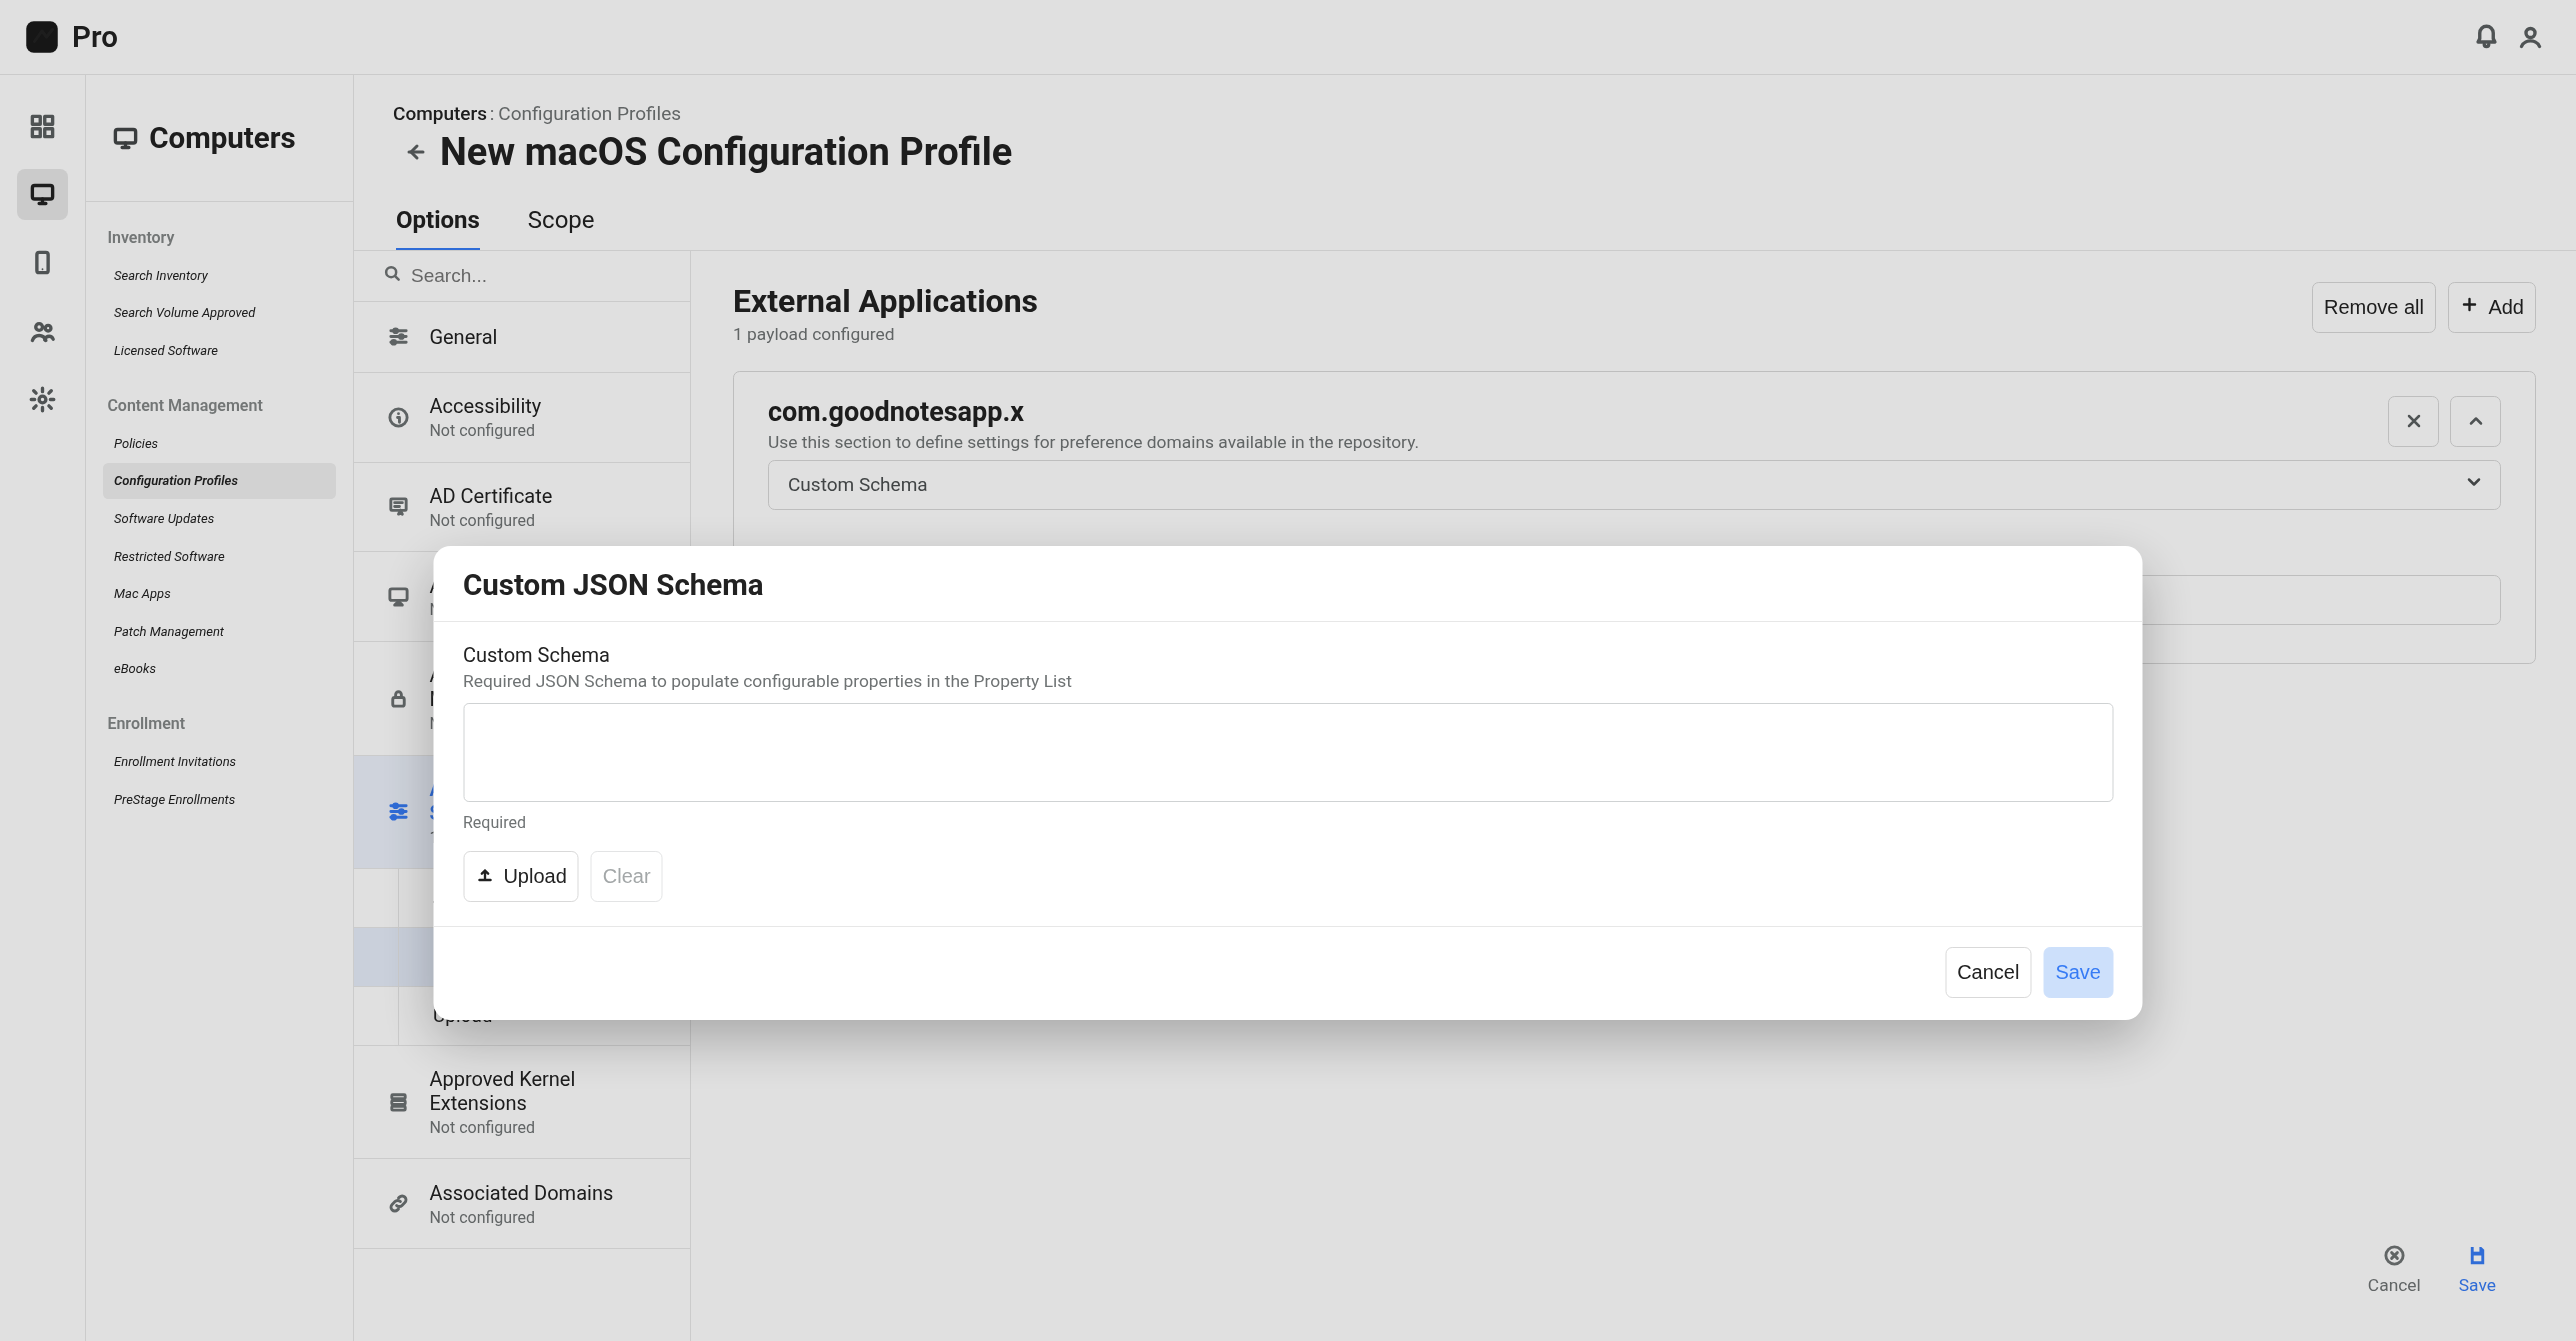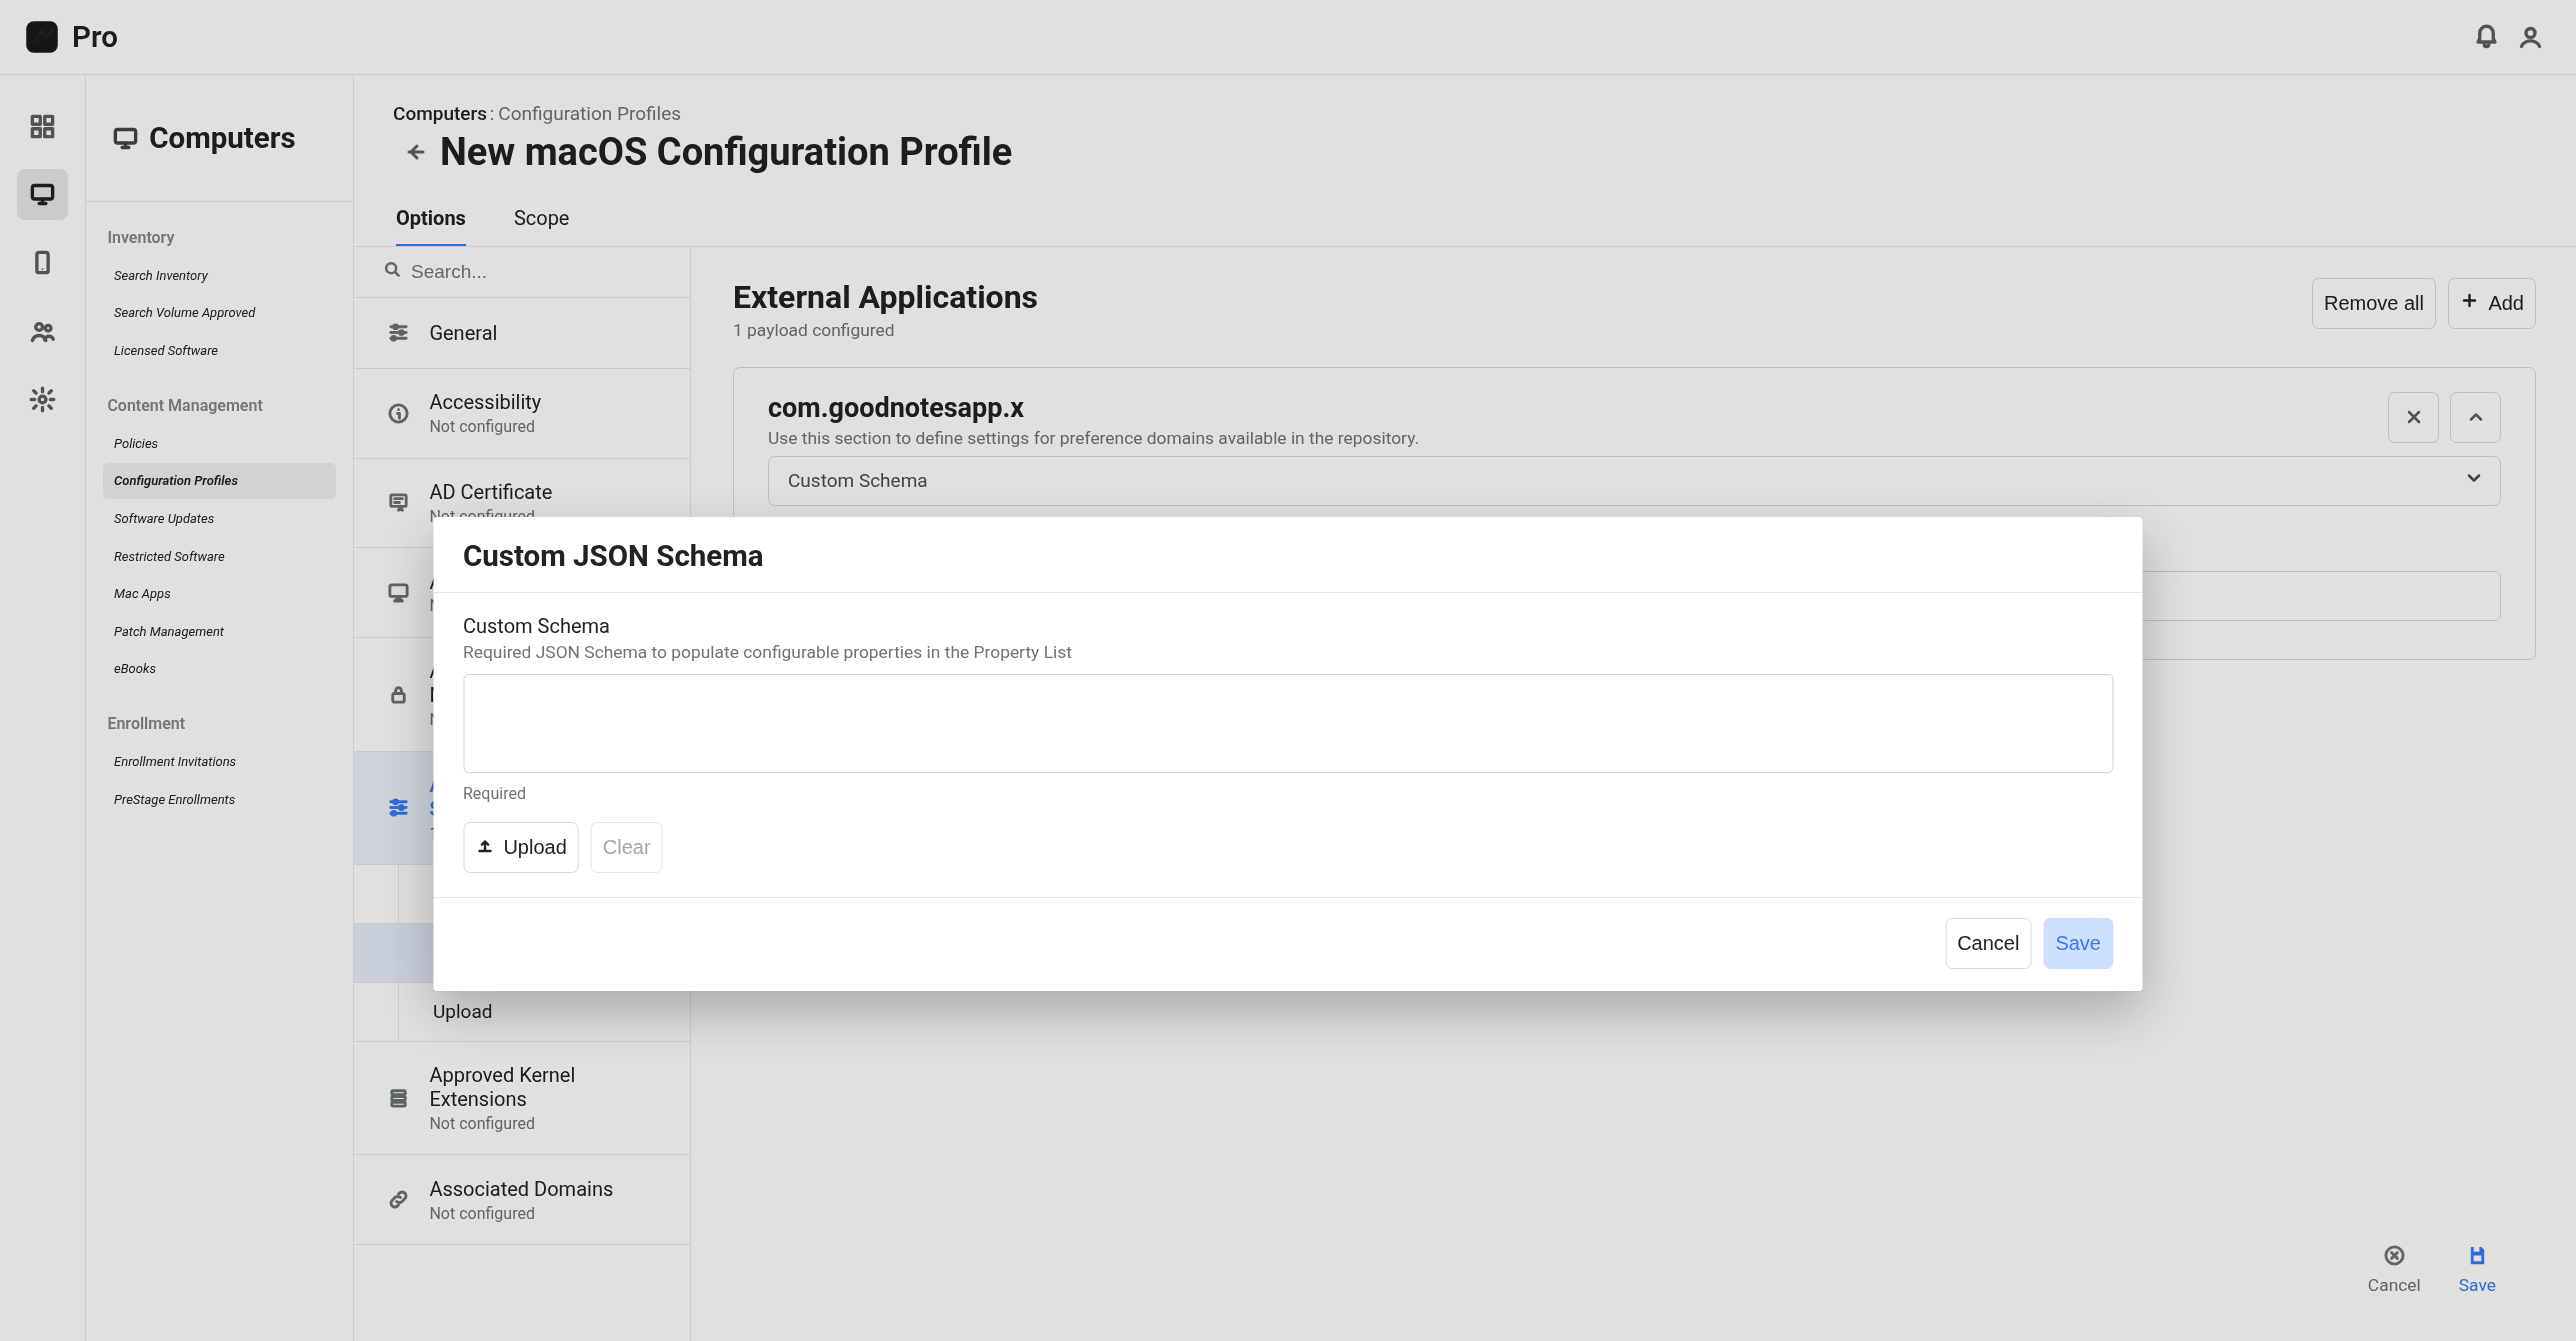--- a/index.html
+++ b/index.html
@@ -133,21 +133,21 @@
   .page-title { font-size:38px; font-weight:700; }
 
   .tabs {
     display:flex; align-items:flex-end;
     padding: 9.4px 0 0 42px;
     border-bottom:0.7px solid var(--border-light);
   }
   .tab {
     padding: 16px 0 13.4px 0;
     margin-right:48px;
-    font-size:20px;
+    font-size:24px;
     color:var(--text);
     border-bottom:2.7px solid transparent;
   }
   .tab.active { font-weight:700; border-bottom-color:var(--accent); }
 
   .workarea {
     flex:1;
     display:flex;
     min-height:0;
   }
@@ -305,26 +305,26 @@
   .foot-action svg { width:23px; height:23px; stroke-width:3; }
 
   
   .overlay {
     position:fixed; inset:0;
     background:var(--overlay);
     display:flex;
   }
   .modal {
     position:absolute;
-    top: 517px;
+    top: 546px;
     left:50%;
     transform: translateX(-50%);
     width:1709px;
     background:var(--bg);
-    border-radius:4px;
+    border-radius:17px;
     box-shadow: 0 20px 54px rgba(0,0,0,0.25);
     display:flex; flex-direction:column;
   }
   .modal-head {
     padding: 21.5px 29.5px 19px 29.5px;
     border-bottom:0.7px solid var(--border-light);
   }
   .modal-title { font-size:29.5px; font-weight:700; }
   .modal-body {
     padding: 21.5px 29.5px 24px 29.5px;

